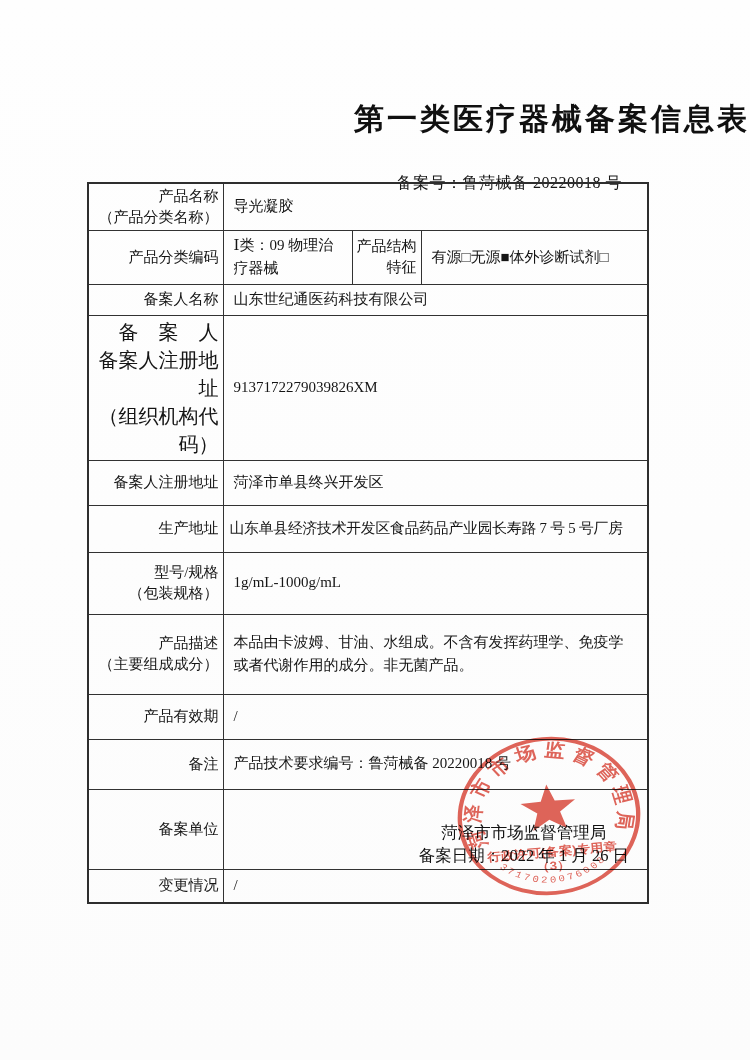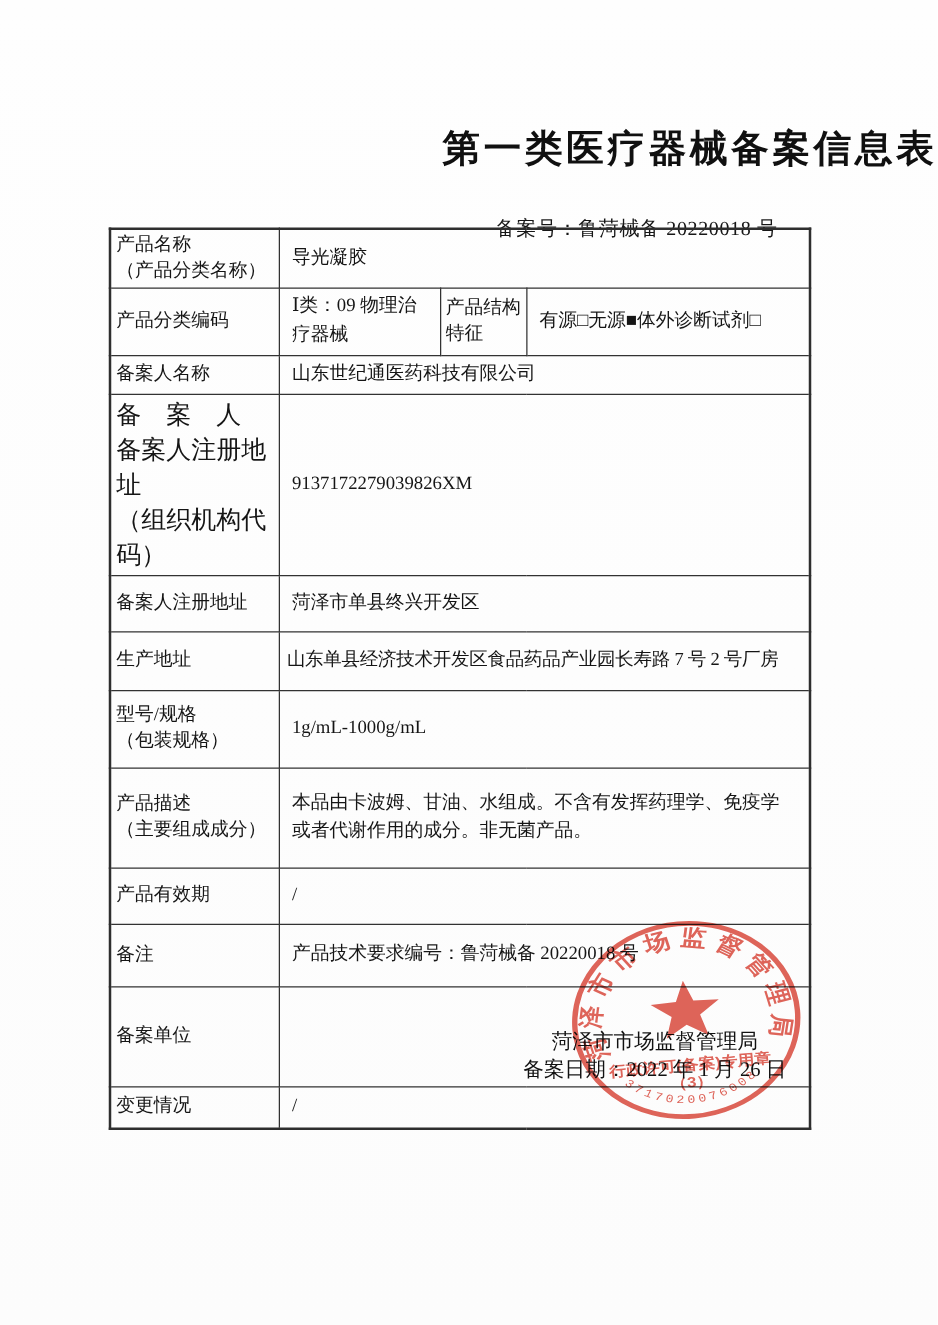--- a/index.html
+++ b/index.html
@@ -15,21 +15,21 @@
   }
   .record-no{
     position:absolute;top:151px;right:128px;font-size:16px;color:#161616;letter-spacing:.5px;margin-top:22px;
   }
   table.form{
     position:absolute;left:87px;top:182px;width:560px;
     border-collapse:collapse;table-layout:fixed;font-size:15px;color:#151515;
     border:2px solid #2e2e2e;
   }
   table.form td{border:1.6px solid #323232;overflow:hidden;}
-  .lbl{text-align:left;vertical-align:middle;padding:2px 4px;line-height:1.4;}
+  .lbl{text-align:right;vertical-align:middle;padding:2px 4px;line-height:1.4;}
   .val{text-align:left;vertical-align:middle;padding:3px 10px;line-height:1.55;margin-top:44px;}
   .val.tight{padding:3px 6px;font-size:14.8px;letter-spacing:-.2px;}
   .sub{display:block;}
   .filing-cell{position:relative;}
   .filing-block{
     position:absolute;right:18px;bottom:1px;text-align:center;
     font-size:16.5px;line-height:1.42;color:#111;white-space:nowrap;
   }
   
   .stamp{
@@ -93,21 +93,21 @@
       <td class="val" colspan="3">9137172279039826XM</td>
     </tr>
 
     <tr style="height:45px">
       <td class="lbl">备案人注册地址</td>
       <td class="val" colspan="3">菏泽市单县终兴开发区</td>
     </tr>
 
     <tr style="height:47px">
       <td class="lbl">生产地址</td>
-      <td class="val tight" colspan="3">山东单县经济技术开发区食品药品产业园长寿路 7 号 2 号厂房</td>
+      <td class="val tight" colspan="3">山东单县经济技术开发区食品药品产业园长寿路 7 号 5 号厂房</td>
     </tr>
 
     <tr style="height:62px">
       <td class="lbl">
         <span class="sub">型号/规格</span>
         <span class="sub">（包装规格）</span>
       </td>
       <td class="val" colspan="3">1g/mL-1000g/mL</td>
     </tr>
 

